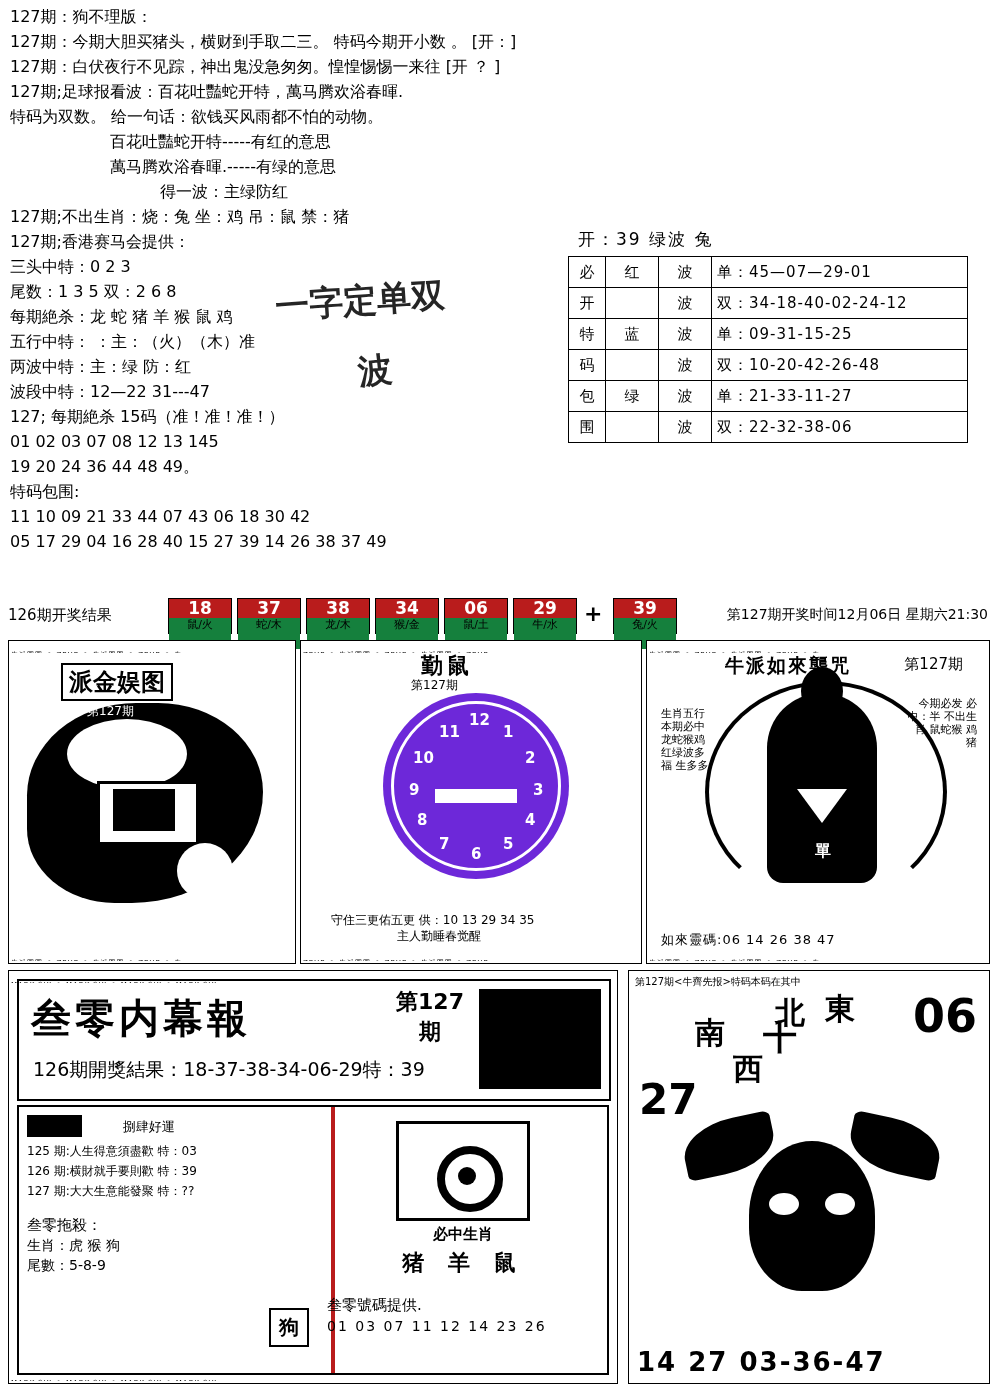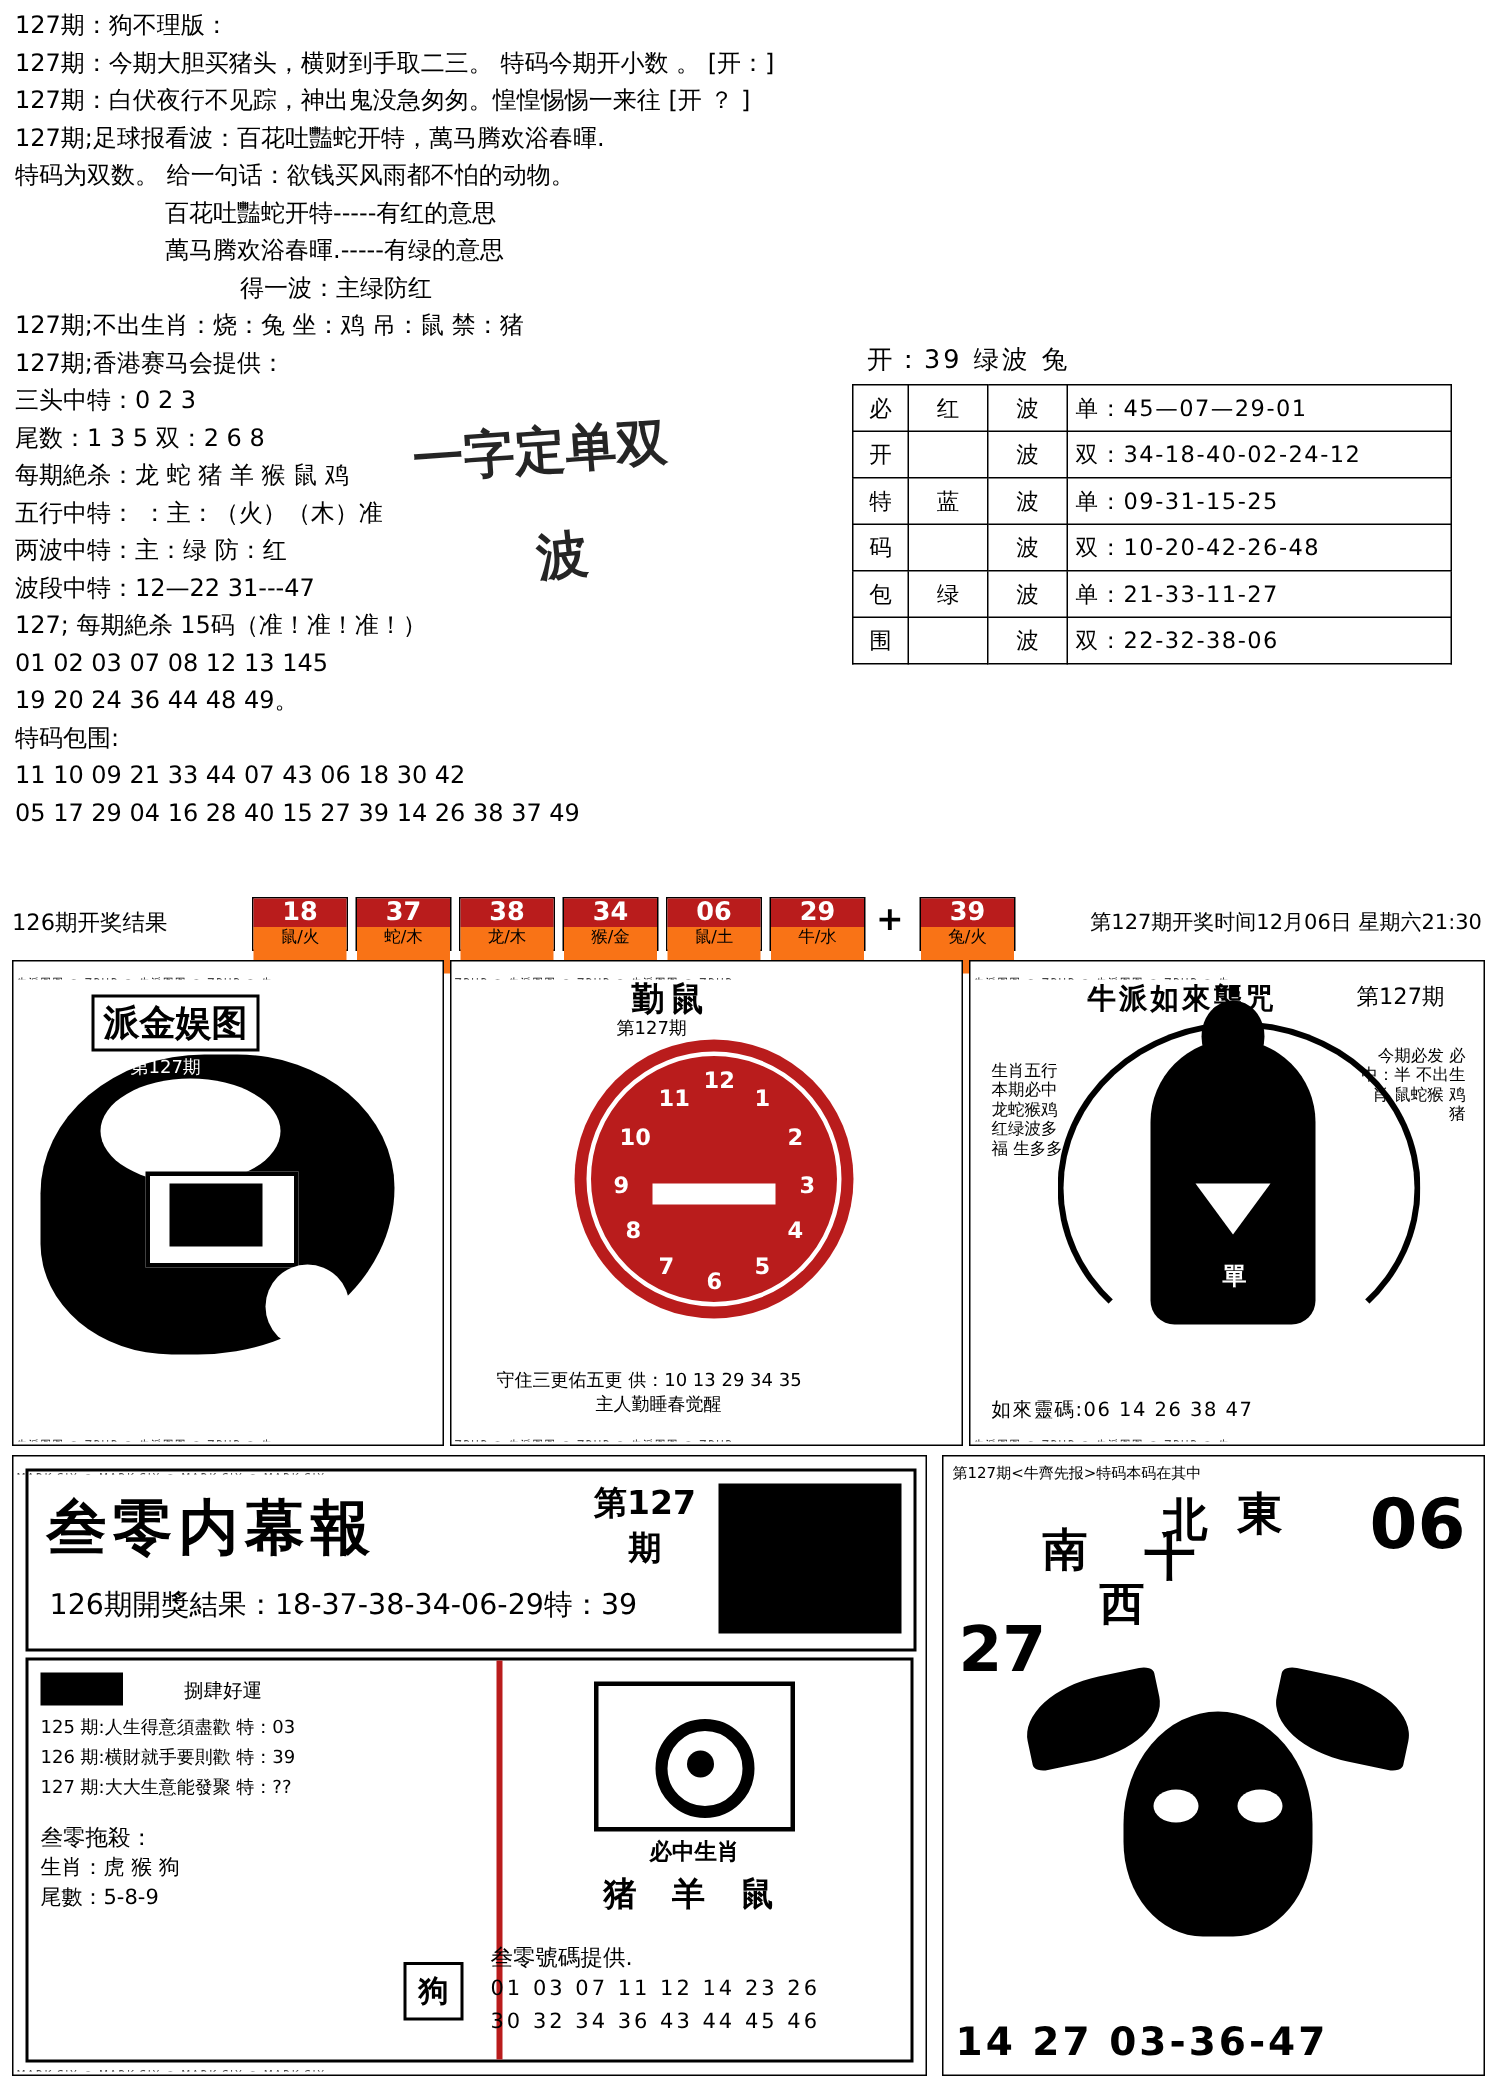--- a/index.html
+++ b/index.html
@@ -28,21 +28,21 @@
   td.nums{font-size:15px;letter-spacing:1px;}
 
   
   .wm{position:absolute;color:#000;font-size:34px;font-weight:bold;opacity:.85;}
 
   
   .strip{position:absolute;left:8px;top:598px;width:980px;height:34px;}
   .striplabel{position:absolute;left:0;top:8px;font-size:15px;}
   .ball{position:absolute;top:0;width:62px;height:34px;border:1px solid #000;}
   .ball .n{background:#b91c1c;color:#fff;text-align:center;font-size:17px;font-weight:bold;line-height:19px;height:19px;}
-  .ball .s{text-align:center;font-size:11px;line-height:14px;height:31px;background:#f97316;}
+  .ball .s{text-align:center;font-size:11px;line-height:14px;height:31px;background:#15803d;}
   .plus{position:absolute;top:3px;font-size:22px;font-weight:bold;}
   .stripright{position:absolute;right:0;top:8px;font-size:14px;white-space:nowrap;}
 
   
   .posters{position:absolute;left:8px;top:640px;width:980px;height:742px;}
   .p{position:absolute;border:1px solid #000;background:#fff;overflow:hidden;}
   .p1{left:0;top:0;width:286px;height:322px;}
   .p2{left:292px;top:0;width:340px;height:322px;}
   .p3{left:638px;top:0;width:342px;height:322px;}
   .p4{left:0;top:330px;width:608px;height:412px;}
@@ -53,21 +53,21 @@
   .yin{position:absolute;left:18px;top:52px;width:248px;height:230px;}
   .yin .blob{position:absolute;background:#000;}
   .title1{position:absolute;left:52px;top:22px;font-size:24px;font-weight:bold;
           border:2px solid #000;padding:1px 6px;background:#fff;}
   .sub1{position:absolute;left:78px;top:62px;font-size:12px;color:#fff;z-index:5;}
 
   
   .t2{position:absolute;left:120px;top:10px;font-size:22px;font-weight:bold;letter-spacing:4px;}
   .t2b{position:absolute;left:110px;top:36px;font-size:12px;}
   .clock{position:absolute;left:82px;top:52px;width:186px;height:186px;border-radius:50%;
-         background:#b91c1c;color:#fff;}
+         background:#6d28d9;color:#fff;}
   .clock .ring{position:absolute;inset:8px;border:3px solid #fff;border-radius:50%;}
   .cn{position:absolute;color:#fff;font-size:15px;font-weight:bold;}
   .bar2{position:absolute;left:52px;top:96px;width:82px;height:14px;background:#fff;}
   .f2a{position:absolute;left:30px;bottom:34px;font-size:12px;white-space:nowrap;}
   .f2b{position:absolute;left:96px;bottom:18px;font-size:12px;}
 
   
   .t3{position:absolute;left:78px;top:12px;font-size:19px;font-weight:bold;letter-spacing:2px;}
   .t3n{position:absolute;right:26px;top:14px;font-size:15px;}
   .buddha{position:absolute;left:120px;top:52px;width:110px;height:190px;background:#000;
@@ -340,21 +340,20 @@
         <div class="c4b">
           <div class="bigframe">
             <div class="o">
                 <i></i>
               </div>
           </div>
           <div style="text-align:center;font-size:15px;font-weight:bold;margin-top:2px;">必中生肖</div>
           <div class="zodiac">猪 羊 鼠</div>
           <div style="font-size:15px;margin-top:18px;">叁零號碼提供.</div>
           <div class="numrow">01  03  07  11  12  14  23  26</div>
-          <div class="numrow">30  32  34  36  43  44  45  46</div>
         </div>
       </div>
     </div>
 
     <div class="p p5">
       <div class="p5top">第127期&lt;牛齊先报&gt;特码本码在其中</div>
       <div class="dirN">北</div>
       <div class="dirE" style="left:196px;top:18px;">東</div>
       <div class="dirC">十</div>
       <div class="dirS">南</div>

